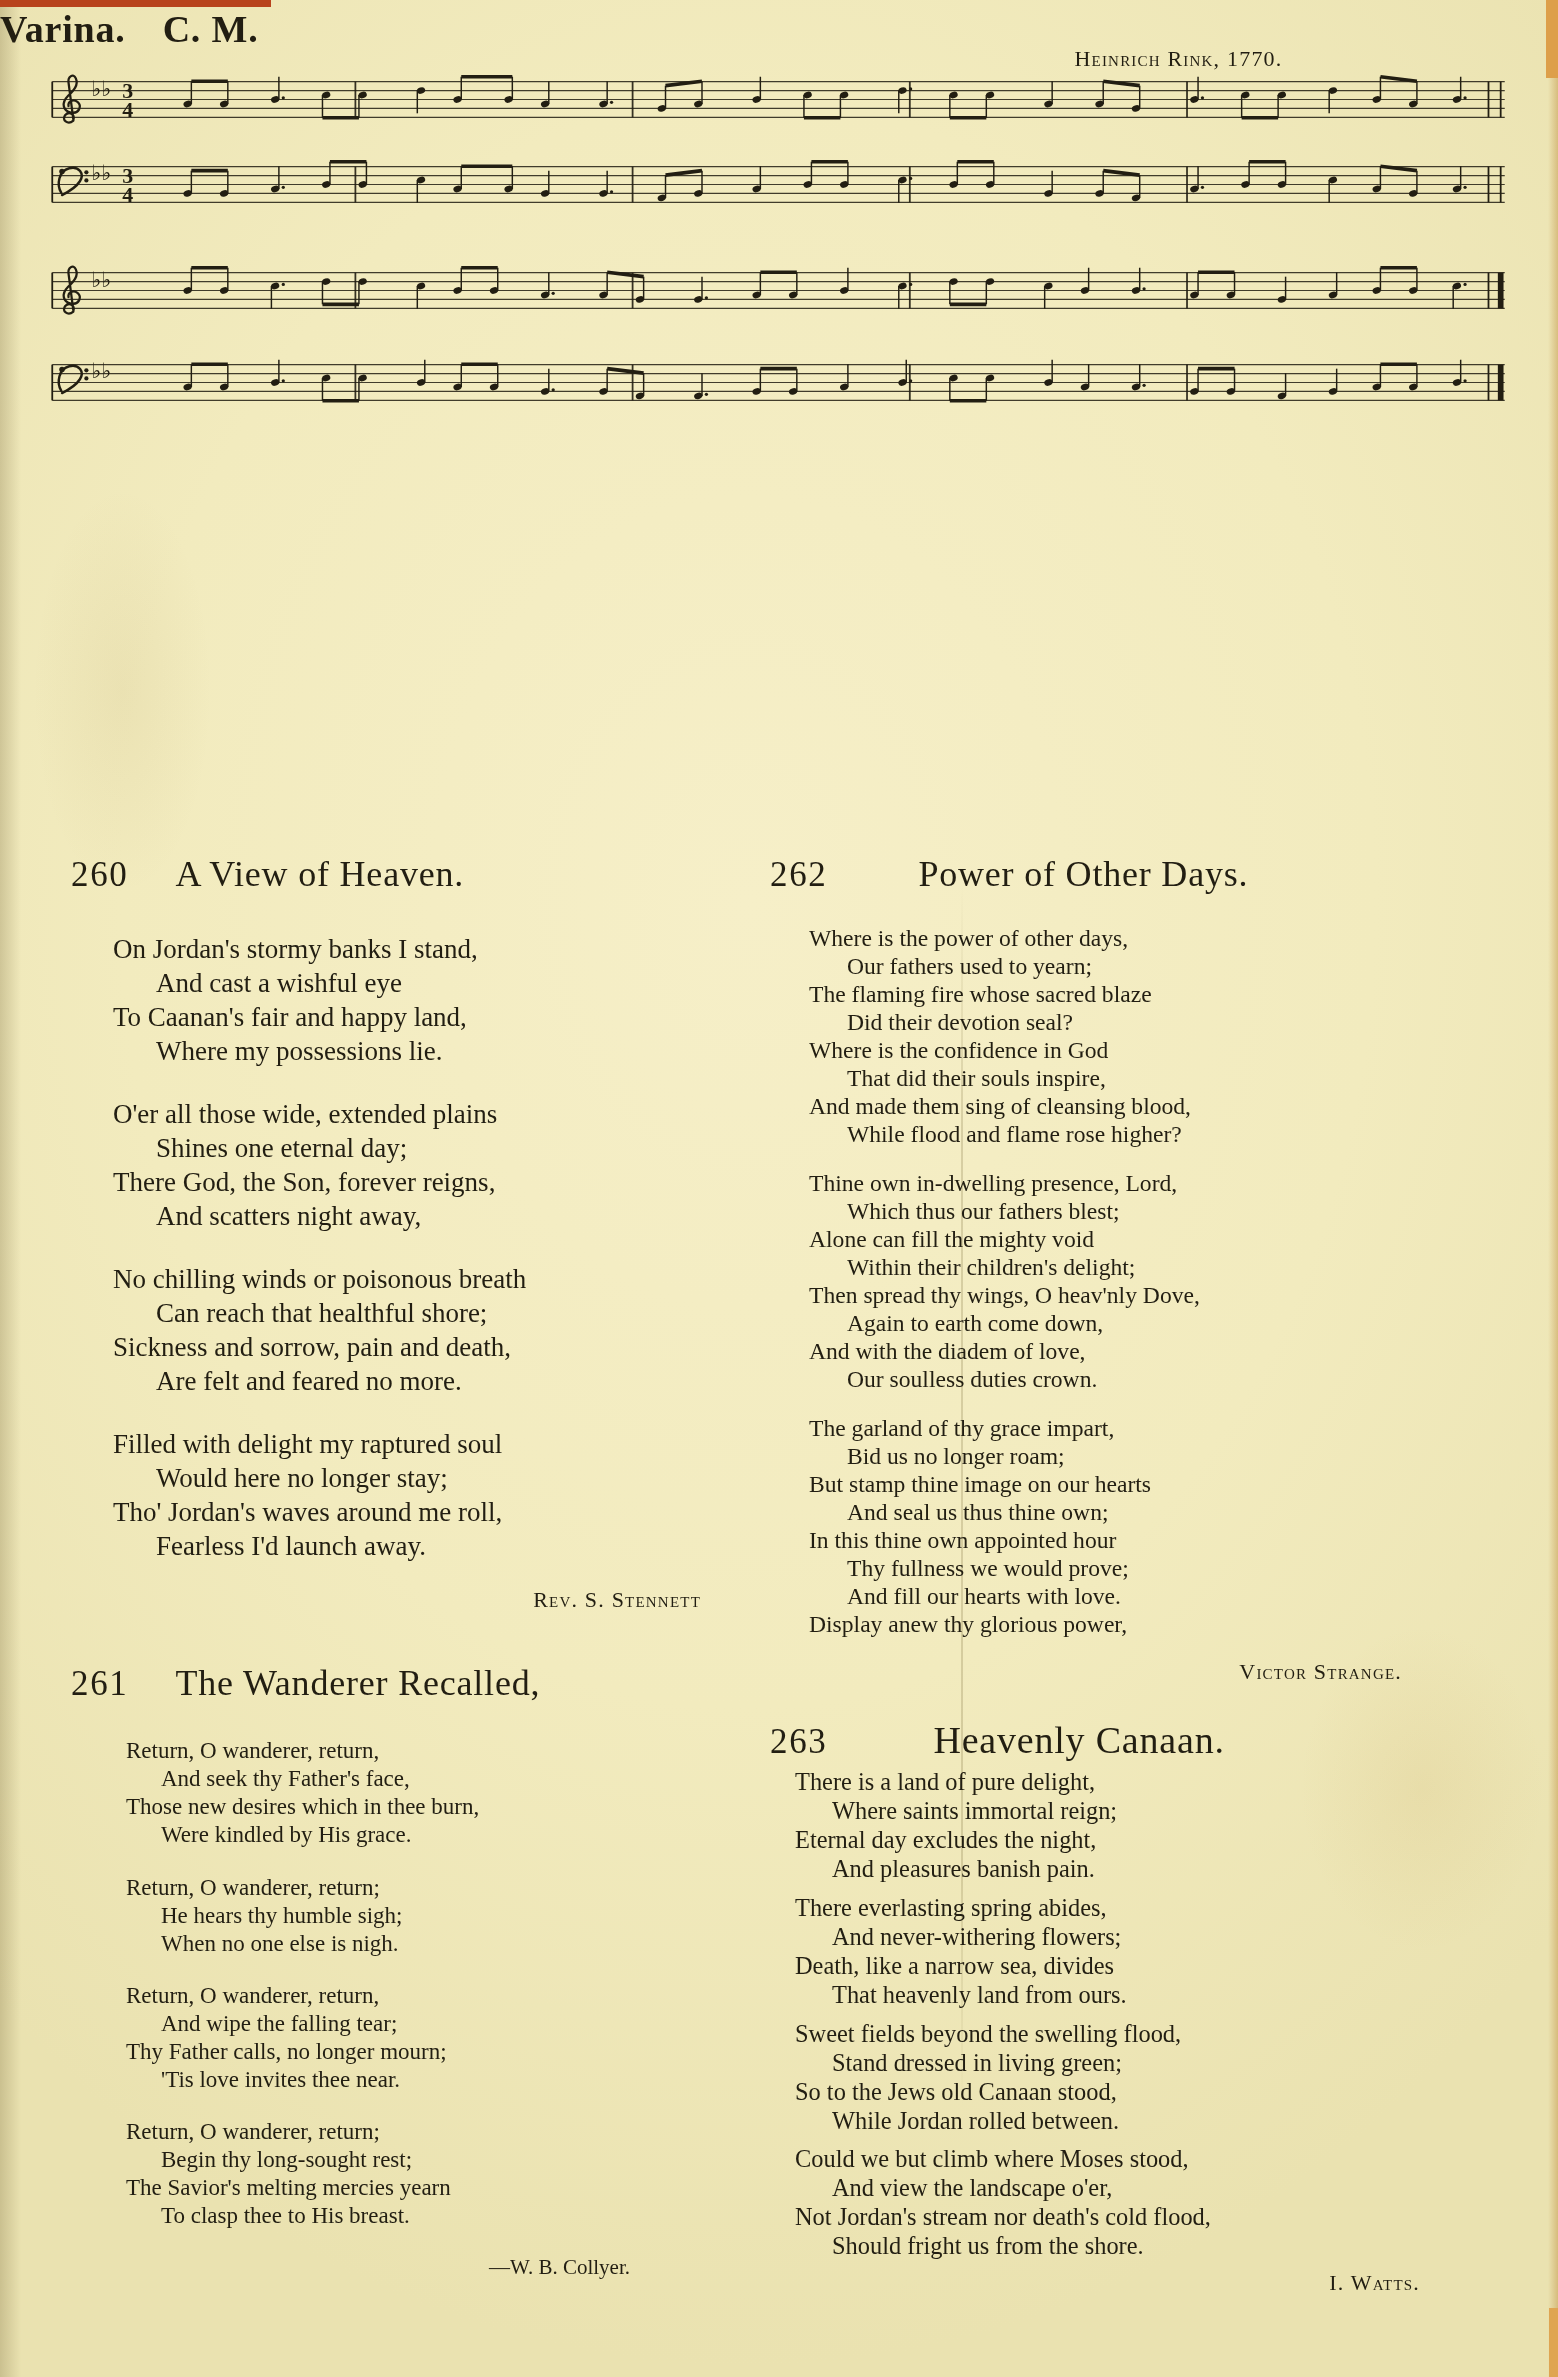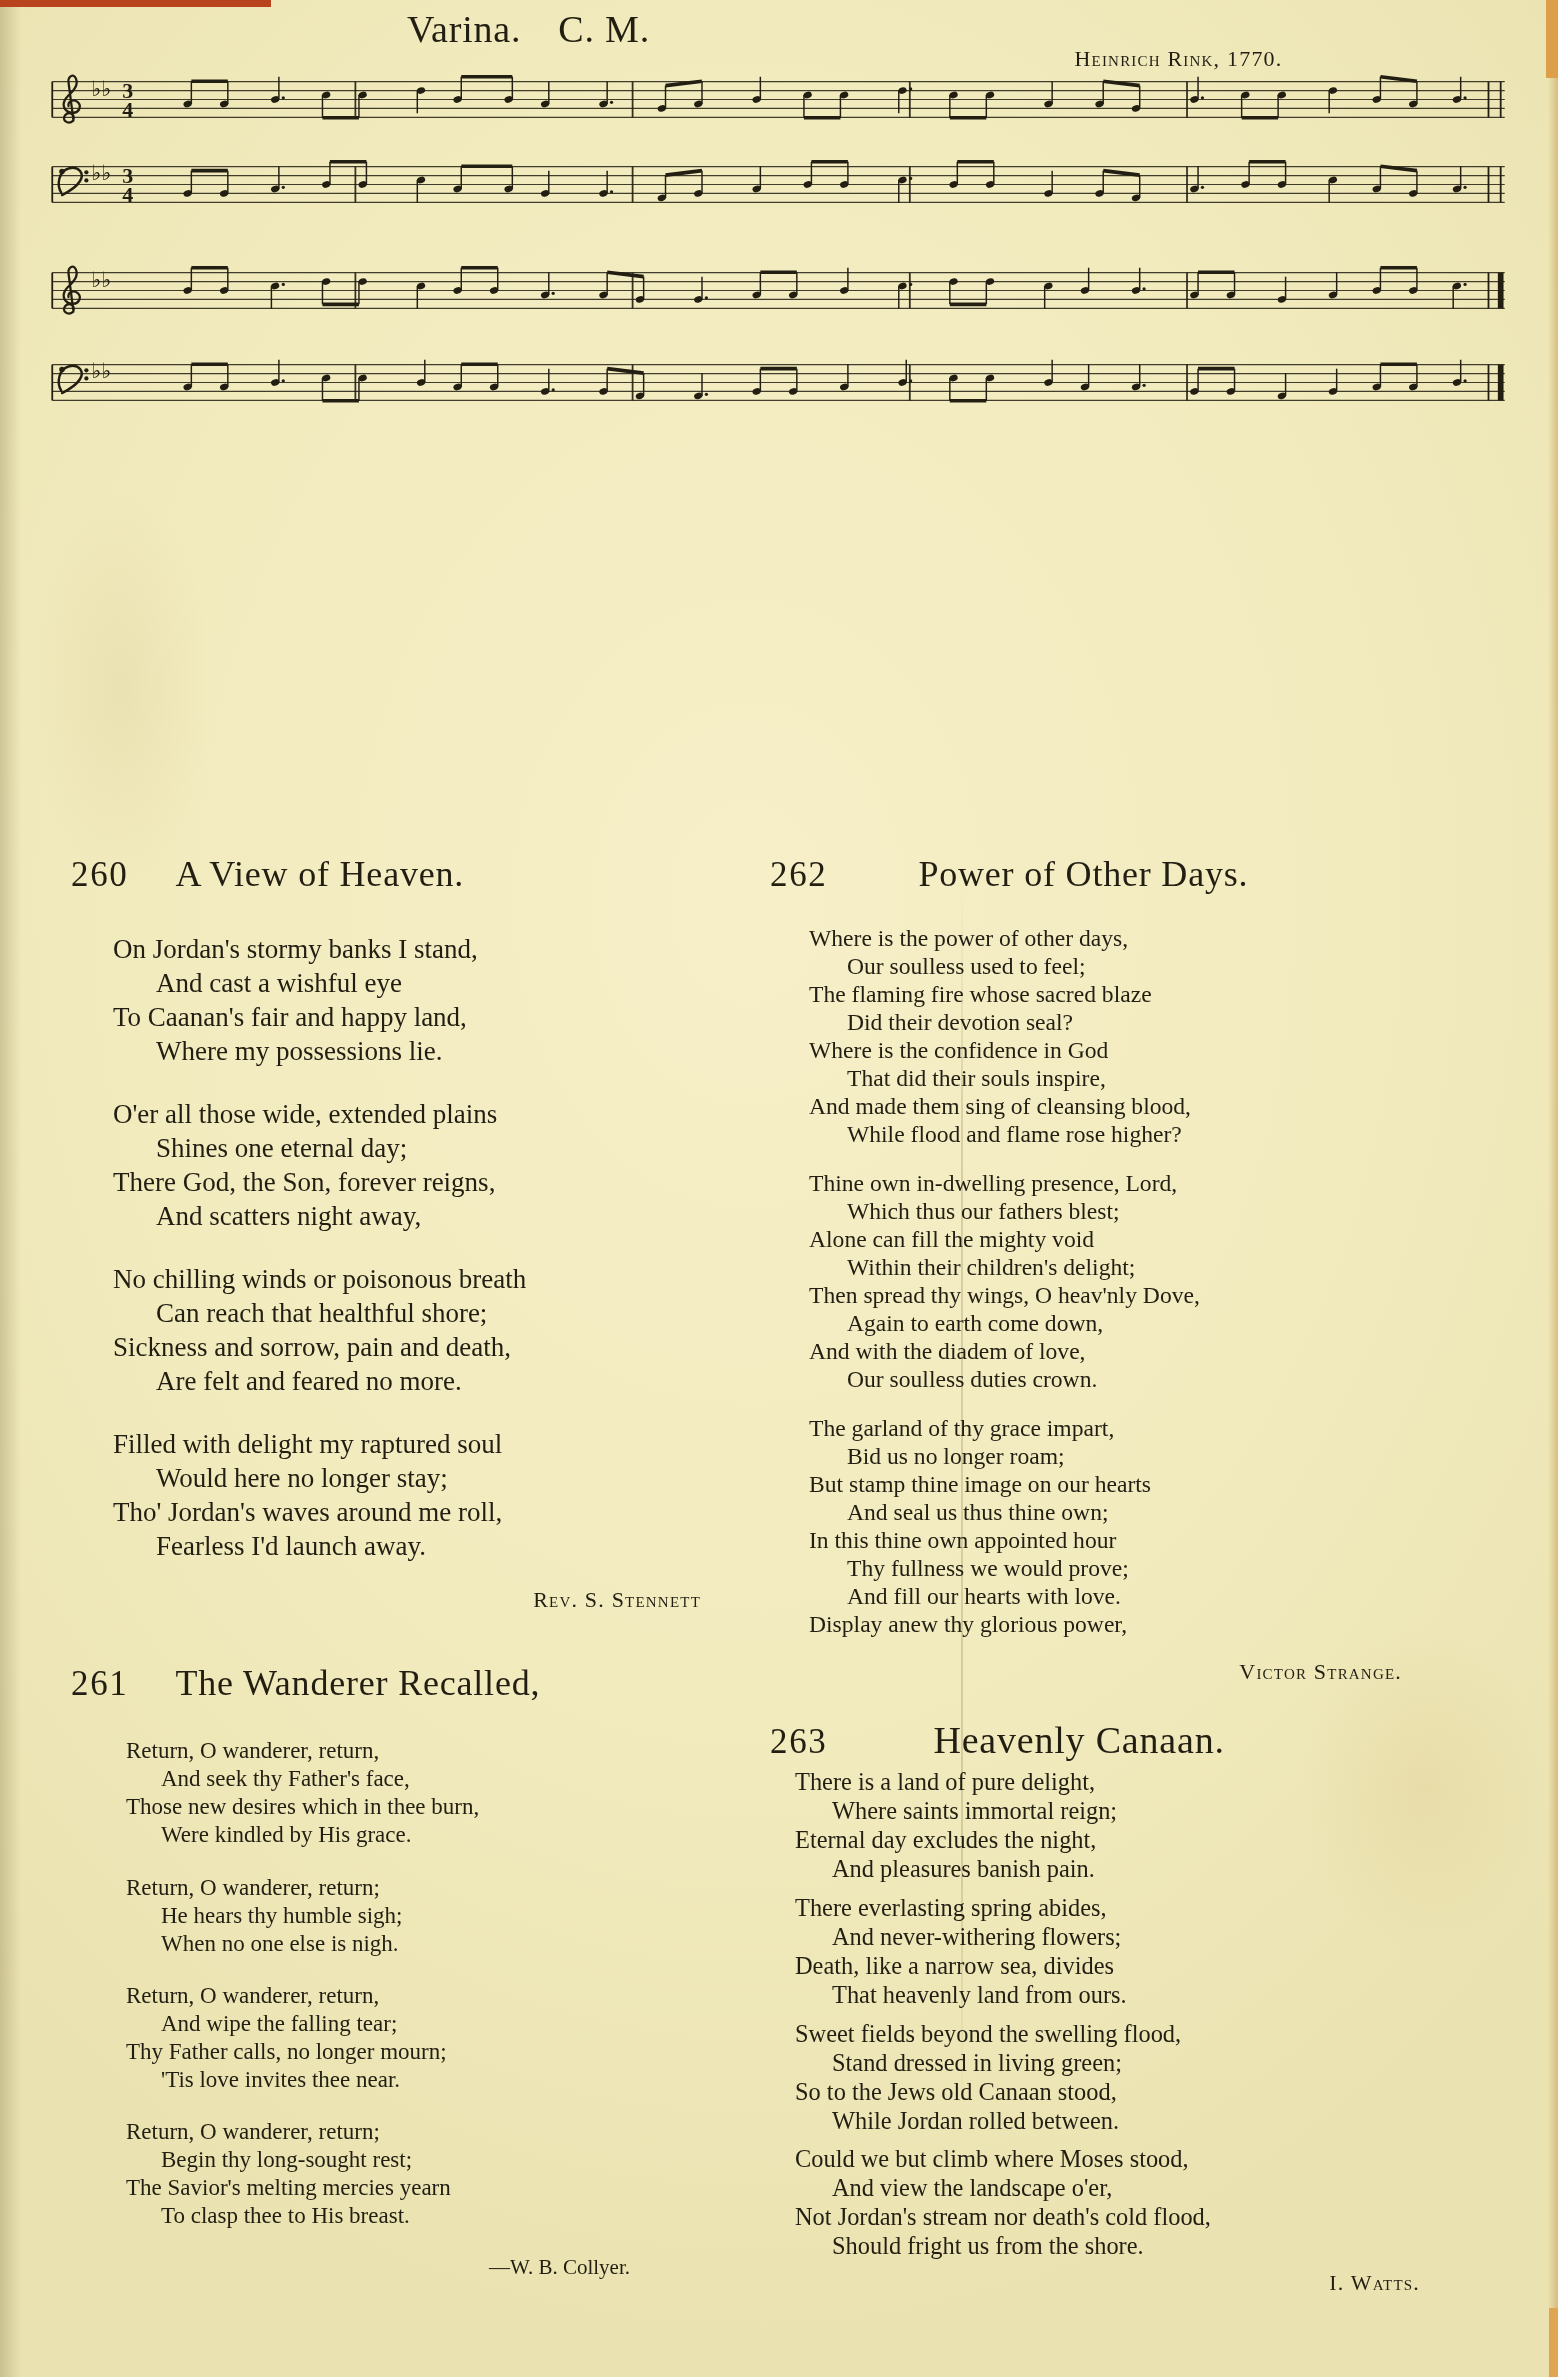--- a/index.html
+++ b/index.html
@@ -18,22 +18,22 @@
   .edge-right-bottom{position:absolute;right:0;bottom:0;width:9px;height:69px;background:#dfa552;}
   .edge-top-mark{position:absolute;left:0;top:0;width:271px;height:7.3px;background:#b8431c;}
   .crease{position:absolute;left:961px;top:886px;width:1.6px;height:1219px;
     background:linear-gradient(180deg,rgba(110,95,45,0),rgba(110,95,45,.22) 20%,rgba(110,95,45,.22) 80%,rgba(110,95,45,0));}
   .stain1{position:absolute;left:1300px;top:1626px;width:244px;height:325px;
     background:radial-gradient(closest-side,rgba(190,150,70,.10),rgba(190,150,70,0));}
   .stain2{position:absolute;left:33px;top:488px;width:179px;height:406px;
     background:radial-gradient(closest-side,rgba(150,120,50,.08),rgba(150,120,50,0));}
 
   
-  .tune-title{position:absolute;left:0;top:6.5px;width:1057px;text-align:center;
-    font-size:38px;font-weight:normal;letter-spacing:0.8px;margin:0;}
+  .tune-title{position:absolute;left:0;top:6.5px;width:1057px;text-align:left;
+    font-size:38px;font-weight:bold;letter-spacing:0.8px;margin:0;}
   .tune-title .meter{margin-left:37px;}
   .composer{position:absolute;left:951px;top:46px;width:455px;text-align:center;
     font-variant:small-caps;font-size:22px;letter-spacing:1.2px;}
 
   
   .staff{position:absolute;left:49px;width:1459px;height:72px;}
   .m0{top:70px}.m1{top:155px}.m2{top:261px}.m3{top:353px}
 
   
   .col{position:absolute;top:853px;}
@@ -736,21 +736,21 @@
 
   <section class="col right">
     <article class="hymn h2">
       <h2 class="hymn-head">
           <span class="num">262</span>
           <span class="htitle">Power of Other Days.</span>
         </h2>
       <div class="verses">
           <div class="verse">
             <div class="vline">Where is the power of other days,</div>
-            <div class="vline ind">Our soulless used to feel;</div>
+            <div class="vline ind">Our fathers used to yearn;</div>
             <div class="vline">The flaming fire whose sacred blaze</div>
             <div class="vline ind">Did their devotion seal?</div>
             <div class="vline">Where is the confidence in God</div>
             <div class="vline ind">That did their souls inspire,</div>
             <div class="vline">And made them sing of cleansing blood,</div>
             <div class="vline ind">While flood and flame rose higher?</div>
           </div>
           <div class="verse">
             <div class="vline">Thine own in-dwelling presence, Lord,</div>
             <div class="vline ind">Which thus our fathers blest;</div>

